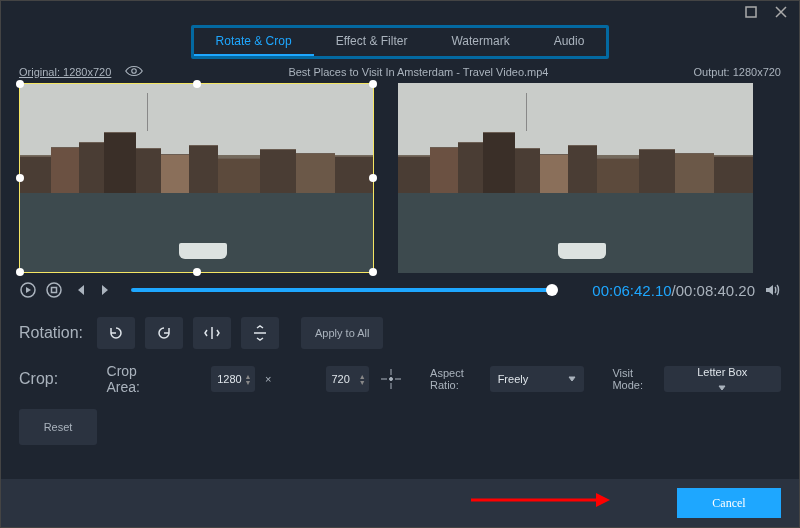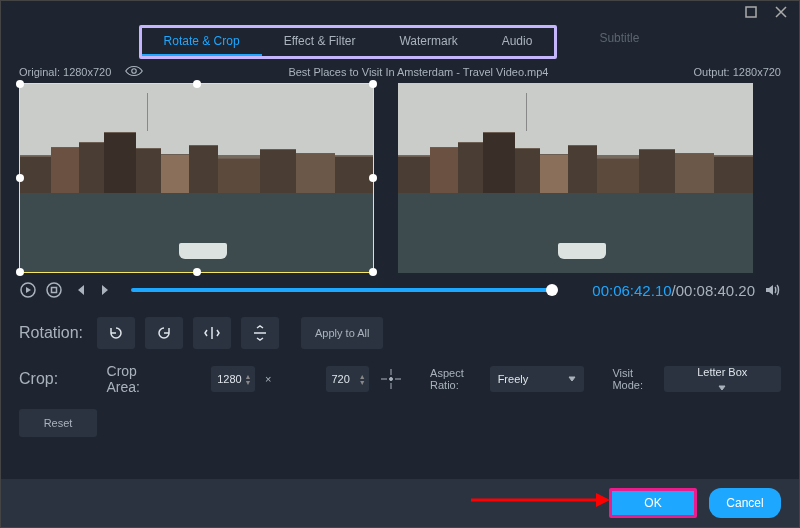--- a/index.html
+++ b/index.html
@@ -2,26 +2,26 @@
 <html><head>
 <meta charset="utf-8">
 <style>
   * { box-sizing: border-box; margin: 0; padding: 0; font-family: Arial, sans-serif; }
   body { background: #1e2530; color: #aab3bd; font-size: 12px; width: 800px; height: 528px; overflow: hidden; position: relative; }
   .window { width: 800px; height: 528px; background: #1e2530; border: 1px solid #444; position: relative; }
   .titlebar { height: 22px; display: flex; justify-content: flex-end; align-items: center; padding-right: 4px; gap: 2px; }
   .win-btn { width: 28px; height: 20px; display: flex; align-items: center; justify-content: center; color: #aaa; cursor: pointer; }
   .win-btn svg { width: 12px; height: 12px; stroke: #aaa; stroke-width: 1.5; fill: none; }
   .tabs { display: flex; justify-content: center; gap: 0; margin-top: 2px; }
-  .tabs-highlight { border: 3px solid #c4b5fd; display: flex; border-radius: 2px; }
+  .tabs-highlight { border: 3px solid #0369a1; display: flex; border-radius: 2px; }
   .tab { padding: 6px 22px; font-size: 12px; cursor: pointer; color: #aab3bd; }
   .tab.active { color: #1ea7ff; border-bottom: 2px solid #1ea7ff; }
   .subtitle-tab { padding: 6px 22px; font-size: 12px; color: #5a6570; cursor: pointer; margin-left: 20px; }
   .info-row { display: flex; justify-content: space-between; align-items: center; padding: 6px 18px 4px 18px; font-size: 11px; color: #aab3bd; }
-  .info-left { display: flex; align-items: center; gap: 14px; }
+  .info-left { display: flex; align-items: center; gap: 14px; text-decoration: underline; }
   .eye-icon svg { width: 18px; height: 12px; stroke: #aab3bd; fill: none; stroke-width: 1.5; }
   .video-title { flex: 1; text-align: center; color: #aab3bd; font-size: 11px; }
   .previews { display: flex; padding: 0 18px; gap: 24px; }
   .preview-box { position: relative; background: #0d1117; }
   .preview-left { width: 355px; height: 190px; }
   .preview-right { width: 355px; height: 190px; }
   .video-frame { width: 100%; height: 100%; background: linear-gradient(to bottom, #c9ccc9 0%, #c9ccc9 38%, #756b5e 38%, #5c5048 58%, #3d4a4e 58%, #3d4a4e 100%); position: relative; overflow: hidden; }
   .buildings { position: absolute; left: 0; right: 0; top: 24%; height: 34%; display: flex; align-items: flex-end; }
   .bld { background: #4a3d34; border-top: 1px solid #6b5d52; }
   .boat { position: absolute; width: 48px; height: 16px; background: #dce2e0; bottom: 14px; left: 160px; border-radius: 2px 2px 6px 6px; }
@@ -47,24 +47,24 @@
   .spinner { position: absolute; right: 2px; top: 2px; bottom: 2px; width: 10px; display: flex; flex-direction: column; justify-content: center; gap: 1px; }
   .spinner div { height: 5px; cursor: pointer; color: #888; font-size: 7px; line-height: 5px; text-align: center; }
   .x-sep { font-size: 11px; color: #aab3bd; }
   .crosshair-btn { width: 30px; height: 30px; display: flex; align-items: center; justify-content: center; cursor: pointer; }
   .crosshair-btn svg { width: 22px; height: 22px; stroke: #aab3bd; fill: none; stroke-width: 1; }
   .field-label { font-size: 11px; color: #aab3bd; margin-left: 18px; }
   .dropdown { height: 26px; background: #2b3340; border-radius: 3px; display: flex; align-items: center; justify-content: space-between; padding: 0 8px; font-size: 11px; color: #dfe5ea; cursor: pointer; }
   .dd-ar { width: 120px; }
   .dd-zm { width: 150px; flex-direction: column; }
   .dropdown svg { width: 8px; height: 8px; stroke: #aab3bd; fill: #aab3bd; }
-  .reset-btn { width: 78px; height: 28px; background: #2b3340; border-radius: 3px; display: flex; align-items: center; justify-content: center; cursor: pointer; font-size: 11px; }
+  .reset-btn { width: 78px; height: 36px; background: #2b3340; border-radius: 3px; display: flex; align-items: center; justify-content: center; cursor: pointer; font-size: 11px; }
   .footer { position: absolute; bottom: 0; left: 0; right: 0; height: 48px; background: #2b3340; display: flex; align-items: center; justify-content: flex-end; padding: 0 18px; gap: 12px; }
   .ok-btn { width: 88px; height: 30px; background: #1ea7ff; border: 3px solid #e91e8c; color: #fff; display: flex; align-items: center; justify-content: center; cursor: pointer; font-size: 12px; border-radius: 2px; }
-  .cancel-btn { width: 72px; height: 30px; background: #1ea7ff; color: #fff; display: flex; align-items: center; justify-content: center; cursor: pointer; font-size: 12px; border-radius: 12px; }
+  .cancel-btn { width: 104px; height: 30px; background: #1ea7ff; color: #fff; display: flex; align-items: center; justify-content: center; cursor: pointer; font-size: 12px; border-radius: 0; font-family: Liberation Serif, serif; }
   .annotation-arrow { position: absolute; left: 470px; bottom: 14px; pointer-events: none; }
   .annotation-arrow svg { width: 140px; height: 20px; }
 </style>
 </head>
 <body>
 
 <div class="window">
   <div class="titlebar">
     <div class="win-btn">
         <svg viewBox="0 0 12 12">
@@ -78,21 +78,20 @@
       </div>
   </div>
 
   <div class="tabs">
     <div class="tabs-highlight">
       <div class="tab active">Rotate &amp; Crop</div>
       <div class="tab">Effect &amp; Filter</div>
       <div class="tab">Watermark</div>
       <div class="tab">Audio</div>
     </div>
-    <div class="subtitle-tab">Subtitle</div>
   </div>
 
   <div class="info-row">
     <div class="info-left">
       <span>Original: 1280x720</span>
       <span class="eye-icon"><svg viewBox="0 0 24 14">
             <path d="M1 7C4 2 9 1 12 1s8 1 11 6c-3 5-8 6-11 6S4 12 1 7z"></path>
             <circle cx="12" cy="7" r="3"></circle>
           </svg></span>
     </div>
@@ -253,21 +252,20 @@
           </svg>
       </div>
     </div>
 
     <div class="control-row">
       <div class="reset-btn">Reset</div>
     </div>
   </div>
 
   <div class="footer">
-    <div class="ok-btn">OK</div>
     <div class="cancel-btn">Cancel</div>
   </div>
 
   <div class="annotation-arrow">
     <svg viewBox="0 0 140 20">
         <line x1="0" y1="10" x2="125" y2="10" stroke="#ff0000" stroke-width="3"></line>
         <path d="M125 3l14 7-14 7z" fill="#ff0000"></path>
       </svg>
   </div>
 </div>

